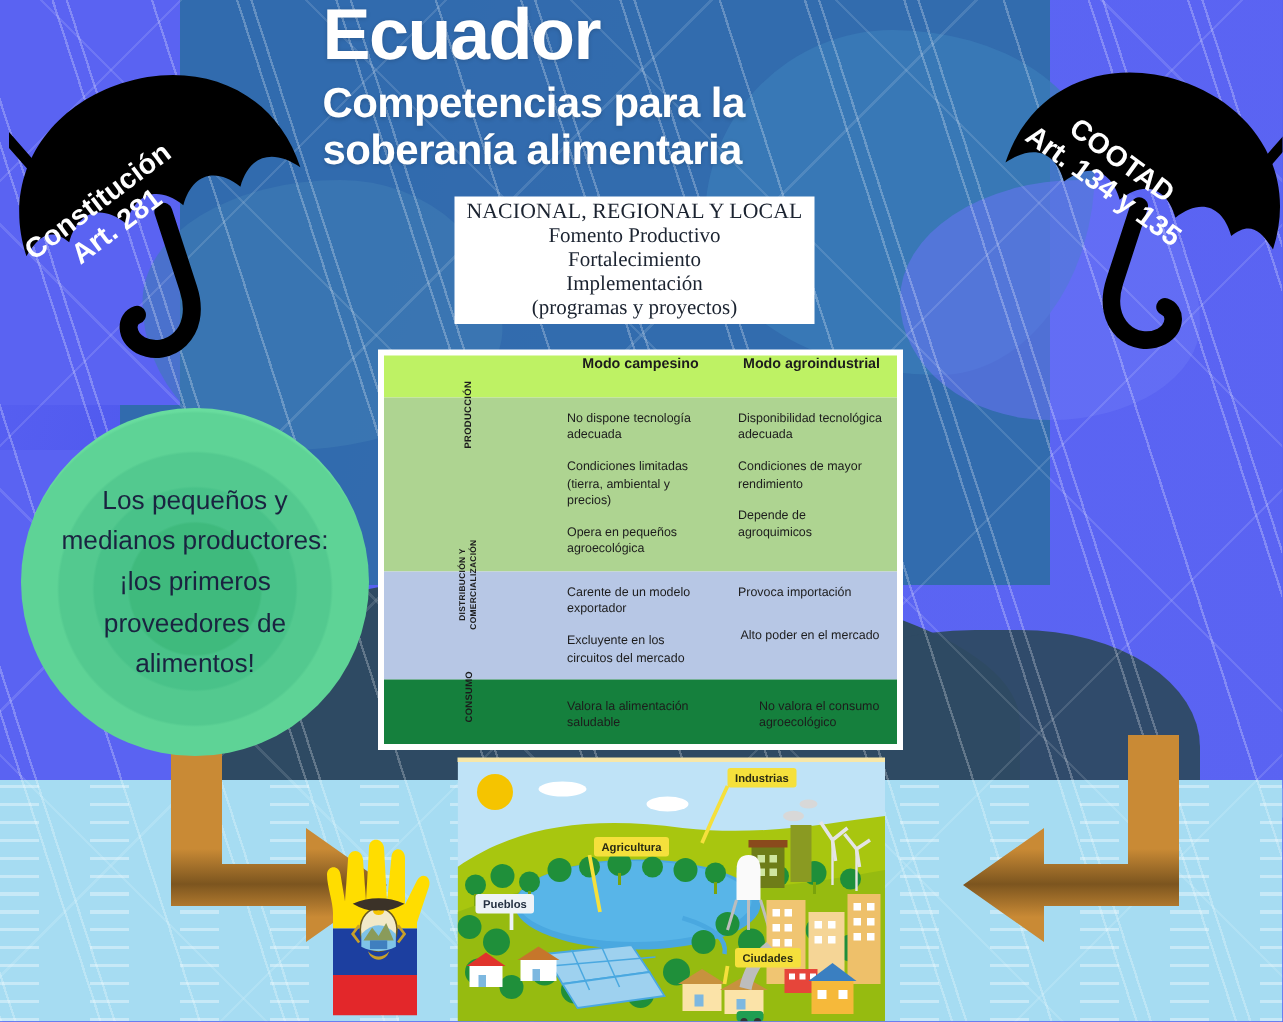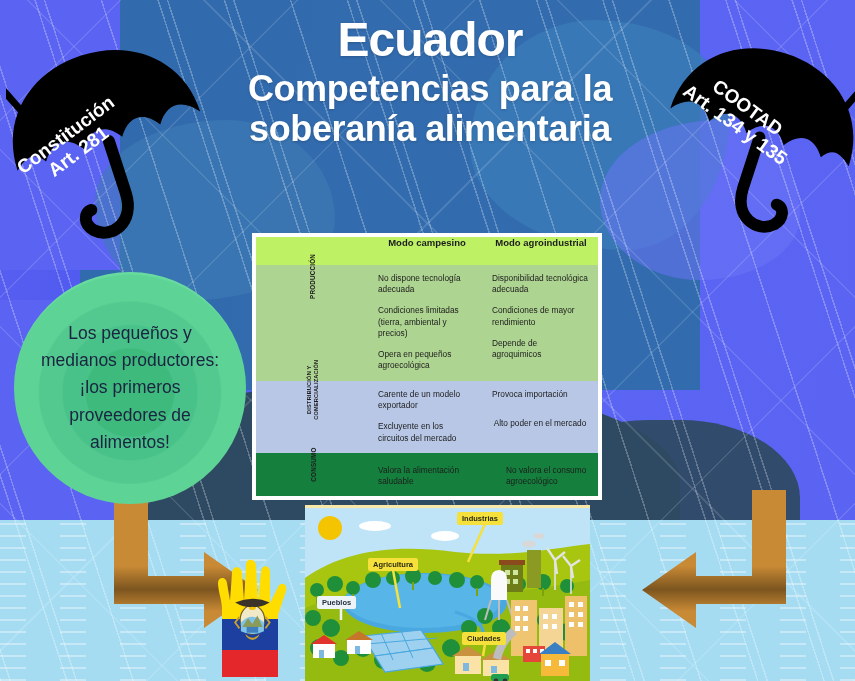--- a/index.html
+++ b/index.html
@@ -53,24 +53,24 @@
       repeating-linear-gradient(72deg, rgba(255,255,255,.55) 0 1.5px, transparent 1.5px 9px);
     -webkit-mask-image:repeating-linear-gradient(72deg,#000 0 14px, transparent 14px 60px);
             mask-image:repeating-linear-gradient(72deg,#000 0 14px, transparent 14px 60px); }
 
   .waterlines { position:absolute; left:0; top:520px; width:855px; height:161px; opacity:.75;
     background-image:repeating-linear-gradient(0deg, rgba(255,255,255,.5) 0 2px, transparent 2px 12px);
     -webkit-mask-image:repeating-linear-gradient(90deg,#000 0 26px, transparent 26px 60px);
             mask-image:repeating-linear-gradient(90deg,#000 0 26px, transparent 26px 60px); }
 
   
-  .hdr { position:absolute; left:215px; top:16px; width:430px; text-align:center; z-index:30; }
+  .hdr { position:absolute; left:215px; top:0px; width:430px; text-align:left; z-index:30; }
   .hdr h1 { color:#fff; font-size:48px; font-weight:bold; line-height:.98;
     letter-spacing:-1px; text-shadow:0 1px 3px rgba(0,0,0,.18); }
-  .hdr h2 { color:#fff; font-size:36px; font-weight:bold; line-height:1.12; margin-top:6px;
+  .hdr h2 { color:#fff; font-size:28px; font-weight:bold; line-height:1.12; margin-top:6px;
     letter-spacing:-.4px; text-shadow:0 1px 3px rgba(0,0,0,.18); }
 
   .infobox { position:absolute; left:303px; top:131px; width:240px; height:85px;
     background:#fff; z-index:30; display:flex; flex-direction:column;
     align-items:center; justify-content:center; padding:4px 0;
     font-family:"Liberation Serif", serif; color:#1b2330; }
   .infobox .l1 { font-size:14.5px; letter-spacing:.1px; }
   .infobox .l { font-size:14px; }
 
   
@@ -121,21 +121,21 @@
   .r-dist td { background:#b7c7e5; }
   .r-cons td { background:#15803d; }
   .r-cons .cell { padding-top:12px; }
   .r-cons .cell-b { padding-left:22px; }
 
   
   #landscape { position:absolute; left:305px; top:505px; width:285px; height:176px; z-index:22;
     overflow:hidden; border-top:3px solid #f7e7a8; }
   .callout { position:absolute; font-size:7.5px; font-weight:bold; color:#2b2b13;
     padding:2px 5px; border-radius:2px; z-index:5; white-space:nowrap; }
-  .co-yellow { background:#f5e03c; }
+  .co-yellow { background:#f5e03c;margin-left:28px; }
   .co-white { background:#eef3f7; color:#243041; }
 
   
   #hand { position:absolute; left:208px; top:557px; width:92px; height:124px; z-index:25; }
 </style>
 </head>
 <body>
 
 <div id="stage">
 
@@ -155,20 +155,27 @@
   <div class="waterlines"></div>
 
   <div class="hdr">
     <h1>Ecuador</h1>
     <h2>
       <span>Competencias para la</span><br>
       <span>soberanía alimentaria</span>
     </h2>
   </div>
 
+  <div class="infobox">
+    <div class="l1">NACIONAL, REGIONAL Y LOCAL</div>
+    <div class="l">Fomento Productivo</div>
+    <div class="l">Fortalecimiento</div>
+    <div class="l">Implementación</div>
+    <div class="l">(programas y proyectos)</div>
+  </div>
 
   <div class="umb" id="umbrella-left">
     <svg width="215" height="215" viewBox="0 0 215 215">
       <g transform="rotate(-18 107 100)">
         <path d="M18 12 L30 40" stroke="#000" stroke-width="7" stroke-linecap="round"></path>
         <path d="M8 96 C8 40 52 6 104 6 C156 6 200 40 200 96
                  C186 78 170 78 158 96
                  C146 78 130 78 118 96
                  C106 78 90 78 78 96
                  C66 78 50 78 38 96

